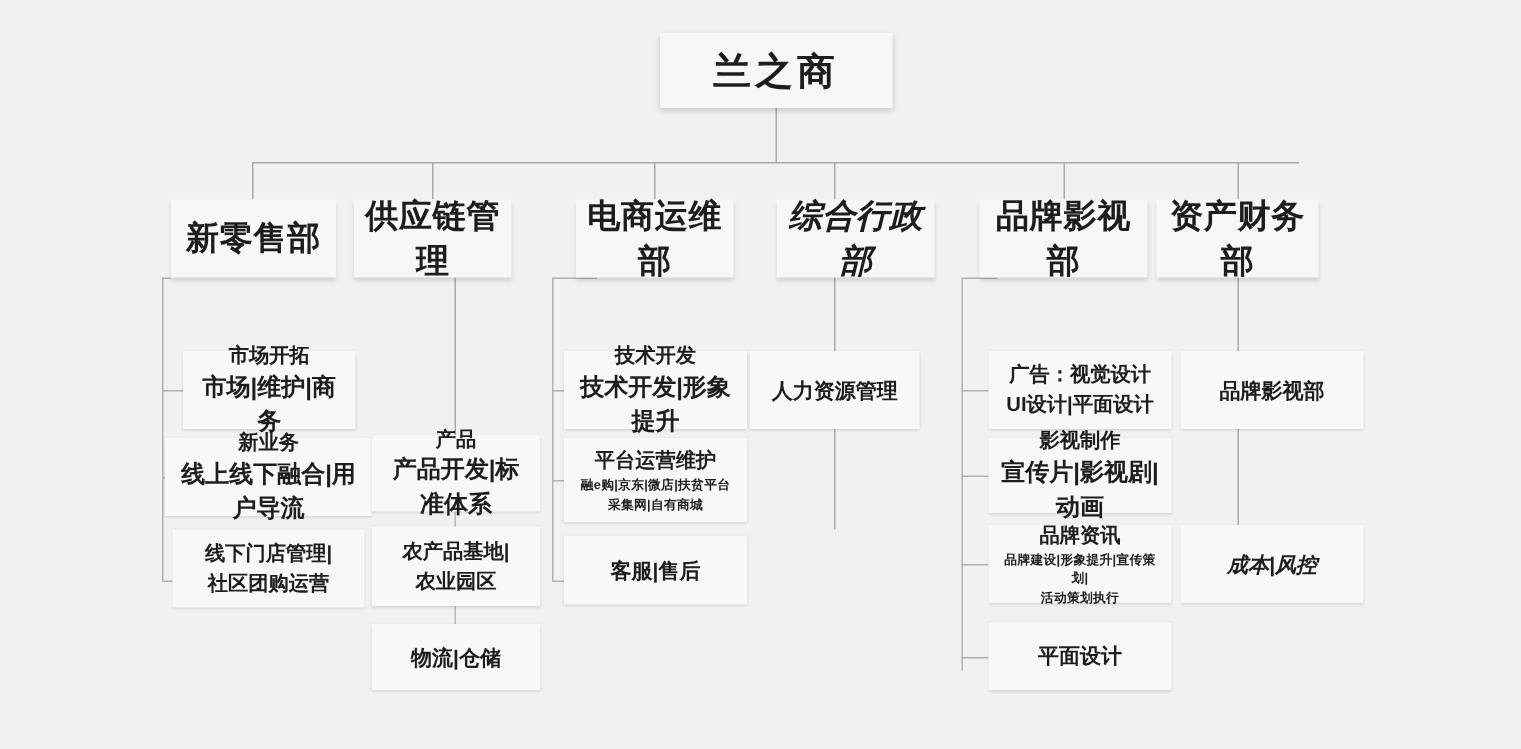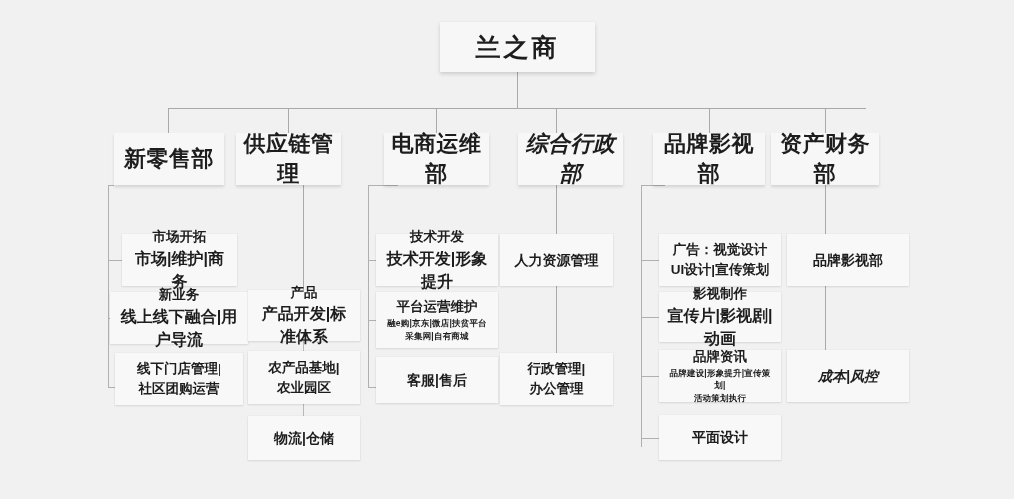--- a/index.html
+++ b/index.html
@@ -84,21 +84,21 @@
   <div class="ln hln" style="left:108px;top:387px;width:14px;background:#b0b0b0;"></div>
 
   <div class="node leaf" style="left:122px;top:234px;width:115px;height:52px;">
     <span class="l1">市场开拓</span>
     <span class="l2">市场|维护|商务</span>
   </div>
   <div class="node leaf" style="left:110px;top:292px;width:138px;height:52px;">
     <span class="l1">新业务</span>
     <span class="l2">线上线下融合|用户导流</span>
   </div>
-  <div class="node leaf" style="left:115px;top:353px;width:128px;height:52px;font-family:Liberation Serif, serif;">
+  <div class="node leaf" style="left:115px;top:353px;width:128px;height:52px;">
     <span class="l1">线下门店管理|</span>
     <span class="l1">社区团购运营</span>
   </div>
 
   <div class="node dept" style="left:236px;top:133px;width:105px;">
     <span>供应链管理</span>
   </div>
   <div class="ln vln" style="left:303px;top:185px;height:105px;"></div>
   <div class="ln vln" style="left:303px;top:340px;height:12px;background:#b8b8b8;"></div>
   <div class="ln vln" style="left:303px;top:404px;height:12px;background:#b8b8b8;"></div>
@@ -139,38 +139,34 @@
 
   <div class="node dept" style="left:518px;top:133px;width:105px;font-style:italic;">
     <span>综合行政部</span>
   </div>
   <div class="ln vln" style="left:556px;top:185px;height:49px;"></div>
   <div class="ln vln" style="left:556px;top:286px;height:67px;"></div>
 
   <div class="node leaf" style="left:500px;top:234px;width:113px;height:52px;">
     <span class="l1 solo">人力资源管理</span>
   </div>
-  <div class="node leaf" style="left:500px;top:353px;width:113px;height:52px;">
-    <span class="l1">行政管理|</span>
-    <span class="l1">办公管理</span>
-  </div>
 
   <div class="node dept" style="left:653px;top:133px;width:112px;">
     <span>品牌影视部</span>
   </div>
   <div class="ln vln" style="left:641px;top:185px;height:262px;background:#b0b0b0;"></div>
   <div class="ln hln" style="left:641px;top:185px;width:24px;background:#b0b0b0;"></div>
   <div class="ln hln" style="left:641px;top:260px;width:18px;background:#b0b0b0;"></div>
   <div class="ln hln" style="left:641px;top:317px;width:18px;background:#b0b0b0;"></div>
   <div class="ln hln" style="left:641px;top:376px;width:18px;background:#b0b0b0;"></div>
   <div class="ln hln" style="left:641px;top:438px;width:18px;background:#b0b0b0;"></div>
 
   <div class="node leaf" style="left:659px;top:234px;width:122px;height:52px;">
     <span class="l1">广告：视觉设计</span>
-    <span class="l1">UI设计|宣传策划</span>
+    <span class="l1">UI设计|平面设计</span>
   </div>
   <div class="node leaf" style="left:659px;top:292px;width:122px;height:50px;">
     <span class="l1">影视制作</span>
     <span class="l2">宣传片|影视剧|动画</span>
   </div>
   <div class="node leaf" style="left:659px;top:350px;width:122px;height:52px;">
     <span class="l1">品牌资讯</span>
     <span class="tiny">品牌建设|形象提升|宣传策划|</span>
     <span class="tiny">活动策划执行</span>
   </div>

